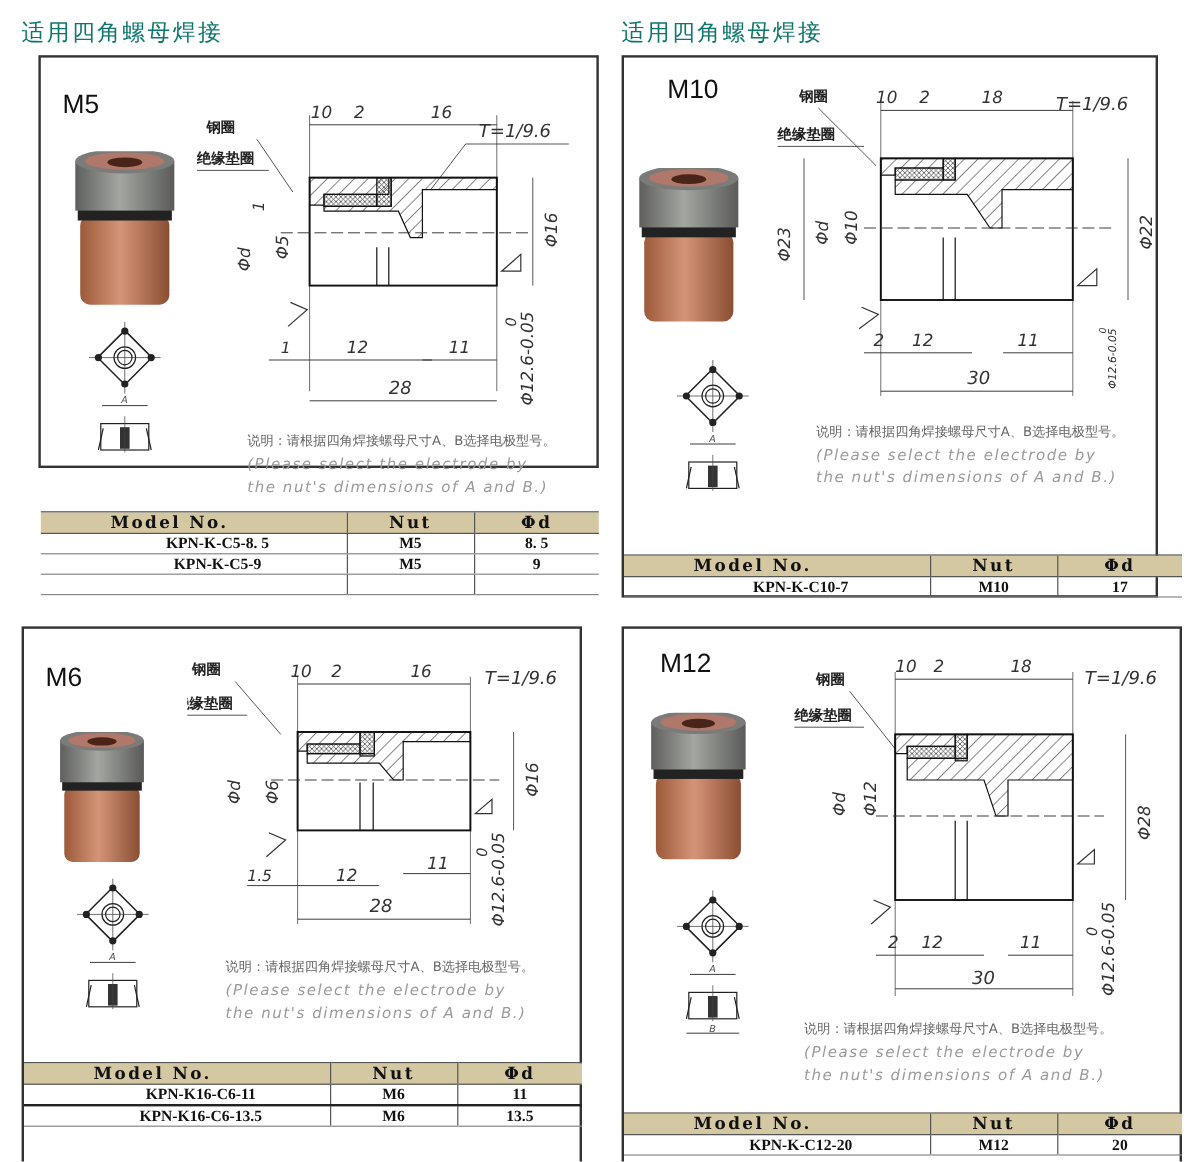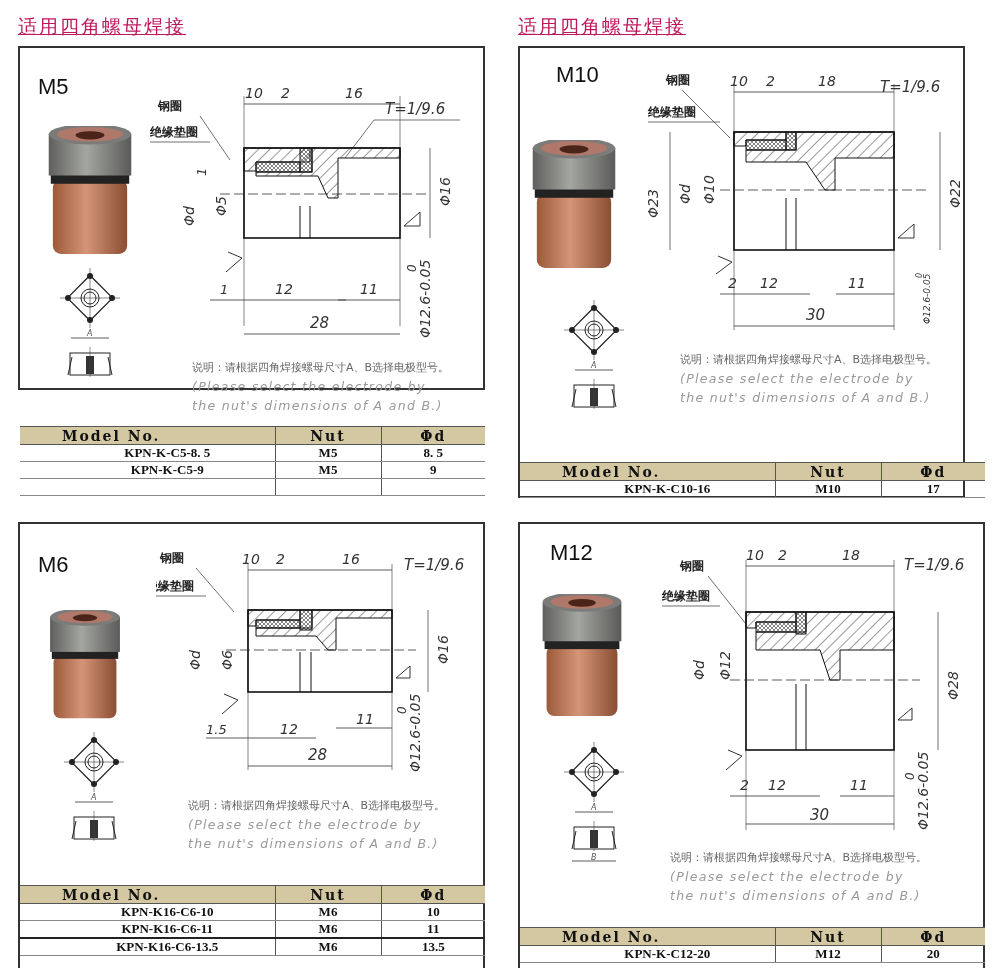--- a/index.html
+++ b/index.html
@@ -1,27 +1,27 @@
 <!DOCTYPE html>
 <html><head>
 <meta charset="utf-8">
 <style>
   html,body{margin:0;padding:0;background:#fff;}
   body{width:1000px;height:968px;position:relative;overflow:hidden;font-family:"DejaVu Sans",sans-serif;color:#111;}
-  .section-title{position:absolute;font-size:19px;letter-spacing:2px;color:#be185d;font-weight:normal;text-decoration:underline;}
+  .section-title{position:absolute;font-size:19px;letter-spacing:2px;color:#0f766e;font-weight:normal;}
   .panel{position:absolute;border:2px solid #333;background:#fff;box-sizing:border-box;}
   .panel-label{position:absolute;font-family:"Liberation Sans",sans-serif;font-size:22px;color:#111;}
   .photo{position:absolute;}
   .drawing{position:absolute;}
   .note{position:absolute;font-size:11px;line-height:19px;color:#777;}
   .note .cn{color:#666;font-size:11px;}
   .note .en{font-family:"DejaVu Sans",sans-serif;font-style:italic;font-size:12.5px;letter-spacing:1.3px;color:#999;}
   table.spec{position:absolute;border-collapse:collapse;font-family:"Liberation Serif",serif;}
   table.spec th{background:#d4c8a2;font-family:"DejaVu Serif",serif;font-weight:bold;font-size:14px;letter-spacing:2px;height:17px;padding:0;border-left:1px solid #555;border-top:1px solid #555;border-bottom:1px solid #555;}
-  table.spec th:first-child{text-align:left;padding-left:42px;border-left:none;}
+  table.spec th:first-child{text-align:left;padding-left:58px;border-left:none;}
   table.spec td{font-size:13px;font-weight:bold;height:16px;padding:0;border-left:1px solid #555;border-bottom:1px solid #888;text-align:center;}
   table.spec td:first-child{text-align:center;padding-left:40px;border-left:none;}
   .drawing text{font-family:"DejaVu Sans",sans-serif;font-style:italic;fill:#333;}
   .drawing .cnlbl{font-style:normal;font-size:12px;fill:#222;font-weight:bold;}
 </style>
 </head>
 <body>
 
 <svg width="0" height="0" style="position:absolute">
   <defs>
@@ -67,21 +67,21 @@
       <rect x="-4" y="3" width="8" height="18" fill="#333"></rect>
       <line x1="0" y1="-6" x2="0" y2="24" stroke="#444" stroke-width="0.6"></line>
       <line x1="-22" y1="34" x2="22" y2="34" stroke="#333" stroke-width="0.8"></line>
     </g>
   </defs>
 </svg>
 
 <div class="section-title" style="left:18px;top:14px;">适用四角螺母焊接</div>
 <div class="section-title" style="left:518px;top:14px;">适用四角螺母焊接</div>
 
-<div class="panel" style="left:18px;top:46px;width:467px;height:344px;">
+<div class="panel" style="left:32px;top:46px;width:467px;height:344px;">
   <div class="panel-label" style="left:18px;top:26px;">M5</div>
   <svg class="photo" style="left:28px;top:78px;" width="84" height="130" viewBox="0 0 80 126">
       <use href="#electrode"></use>
     </svg>
   <svg class="photo" style="left:40px;top:220px;" width="60" height="110" viewBox="-30 -30 60 110">
     <use href="#nutTop"></use>
     <line x1="-19" y1="40" x2="19" y2="40" stroke="#333" stroke-width="0.8"></line>
     <text x="-3" y="38" font-size="8" font-style="italic" fill="#555">A</text>
     <g transform="translate(0,55)">
         <use href="#nutSide"></use>
@@ -231,21 +231,21 @@
       </colgroup>
     <thead>
         <tr>
       <th>Model No.</th>
       <th>Nut</th>
       <th>Φd</th>
     </tr>
       </thead>
     <tbody>
       <tr>
-          <td>KPN-K-C10-16</td>
+          <td>KPN-K-C10-7</td>
           <td>M10</td>
           <td>17</td>
         </tr>
     </tbody>
   </table>
 </div>
 
 <div class="panel" style="left:18px;top:510px;width:467px;height:452px;margin-top:12px;">
   <div class="panel-label" style="left:18px;top:28px;">M6</div>
   <svg class="photo" style="left:30px;top:86px;" width="70" height="110" viewBox="0 0 80 126">
@@ -309,25 +309,20 @@
       </colgroup>
     <thead>
         <tr>
       <th>Model No.</th>
       <th>Nut</th>
       <th>Φd</th>
     </tr>
       </thead>
     <tbody>
       <tr>
-          <td>KPN-K16-C6-10</td>
-          <td>M6</td>
-          <td>10</td>
-        </tr>
-      <tr>
           <td>KPN-K16-C6-11</td>
           <td>M6</td>
           <td>11</td>
         </tr>
       <tr style="border-top:2px solid #222">
           <td>KPN-K16-C6-13.5</td>
           <td>M6</td>
           <td>13.5</td>
         </tr>
     </tbody>

